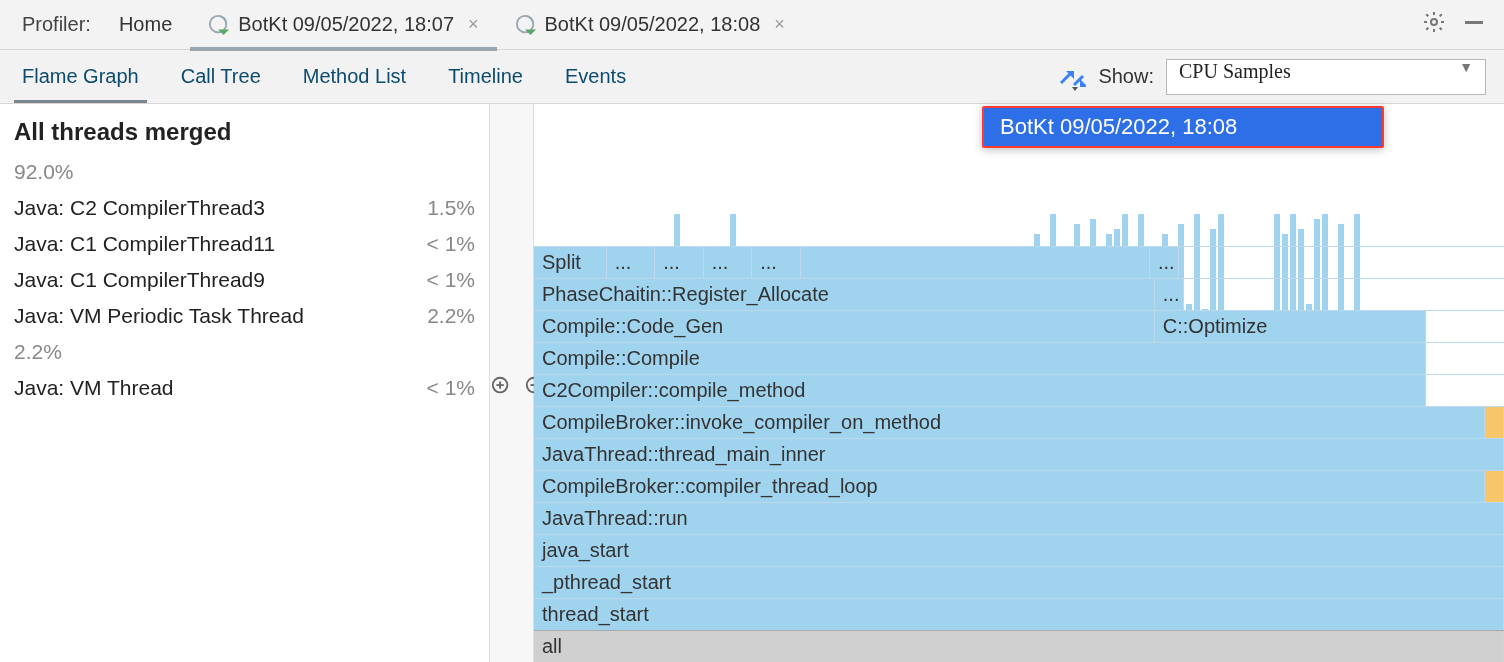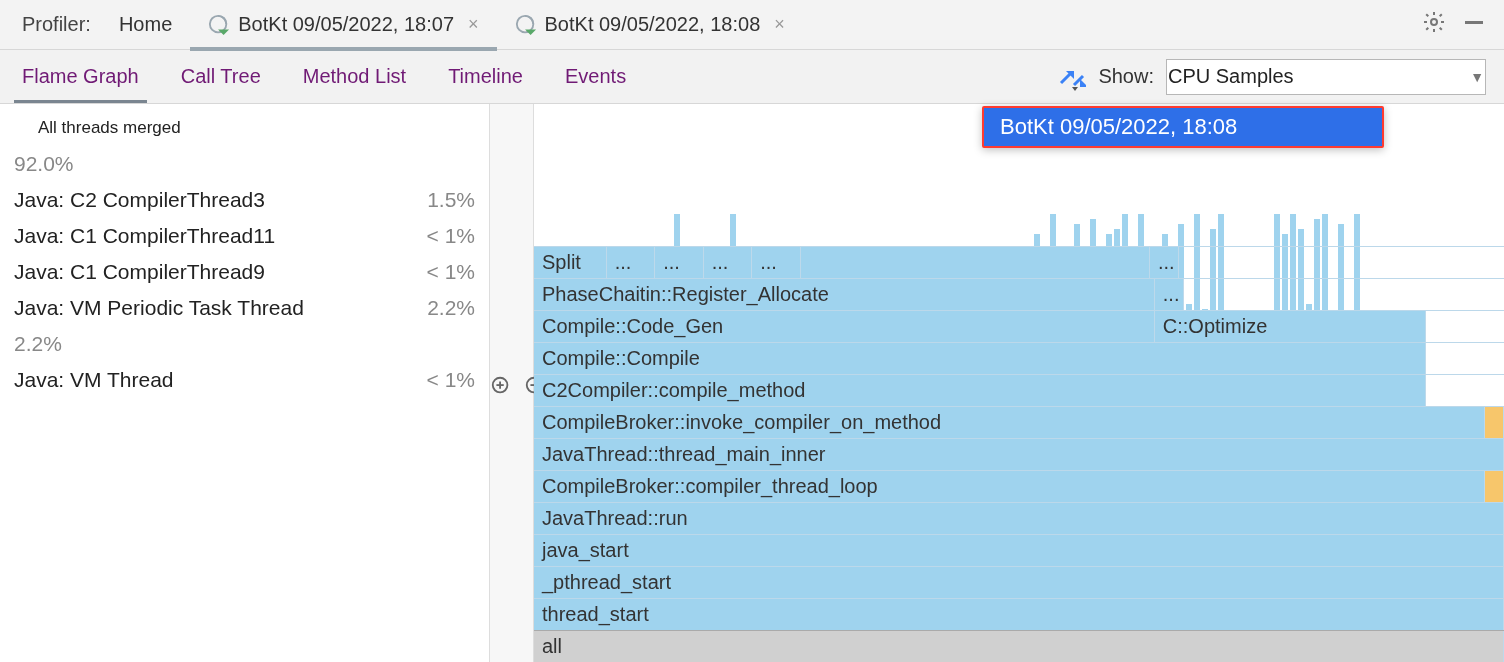--- a/index.html
+++ b/index.html
@@ -44,51 +44,52 @@
   .gear, .minimize { cursor:pointer; color:#666; }
   .sub-tabs {
     height: 54px;
     display:flex;
     align-items:center;
     padding:0 18px;
     background:#f2f2f2;
     border-bottom:1px solid #d7d7d7;
     gap:34px;
   }
-  .sub-tab { cursor:pointer; color:#701a75; position:relative; padding:14px 4px;}
+  .sub-tab { cursor:pointer; color:#0c4a6e; position:relative; padding:14px 4px;}
   .sub-tab.active::after {
     content:"";
     position:absolute;
     left:-4px; right:-4px; bottom:-1px;
     height:3px;
     background:#7a8590;
   }
   .sub-right { margin-left:auto; display:flex; align-items:center; gap:12px;}
   .show-label { color:#333; }
   .show-select {
     height:36px; min-width:320px;
     border:1px solid #b7b7b7;
     background:#fff;
-    display:flex; align-items:center;
-    padding:0 1px;
+    display:flex; align-items:flex-start;
+    padding:0 12px;
     justify-content:space-between;
     cursor:pointer;
+    font-family:Liberation Serif, serif;
   }
   .chev { color:#777; font-size:14px;}
   .main {
     display:flex;
     height: calc(662px - 50px - 54px);
   }
   .left-panel {
     width: 490px;
     background:#fff;
     border-right:1px solid #ddd;
     padding:10px 14px;
   }
-  .thread-title { font-weight:400; font-size:17px; padding:4px 0 8px;margin-left:24px;}
+  .thread-title { font-weight:700; font-size:24px; padding:4px 0 8px;}
   .thread-row {
     display:flex; justify-content:space-between;
     padding:6px 0;
     font-size:21px;
     cursor:pointer;
   }
   .thread-row .name { color:#222;}
   .thread-row .pct { color:#888;}
   .mid-tools {
     width:44px;

